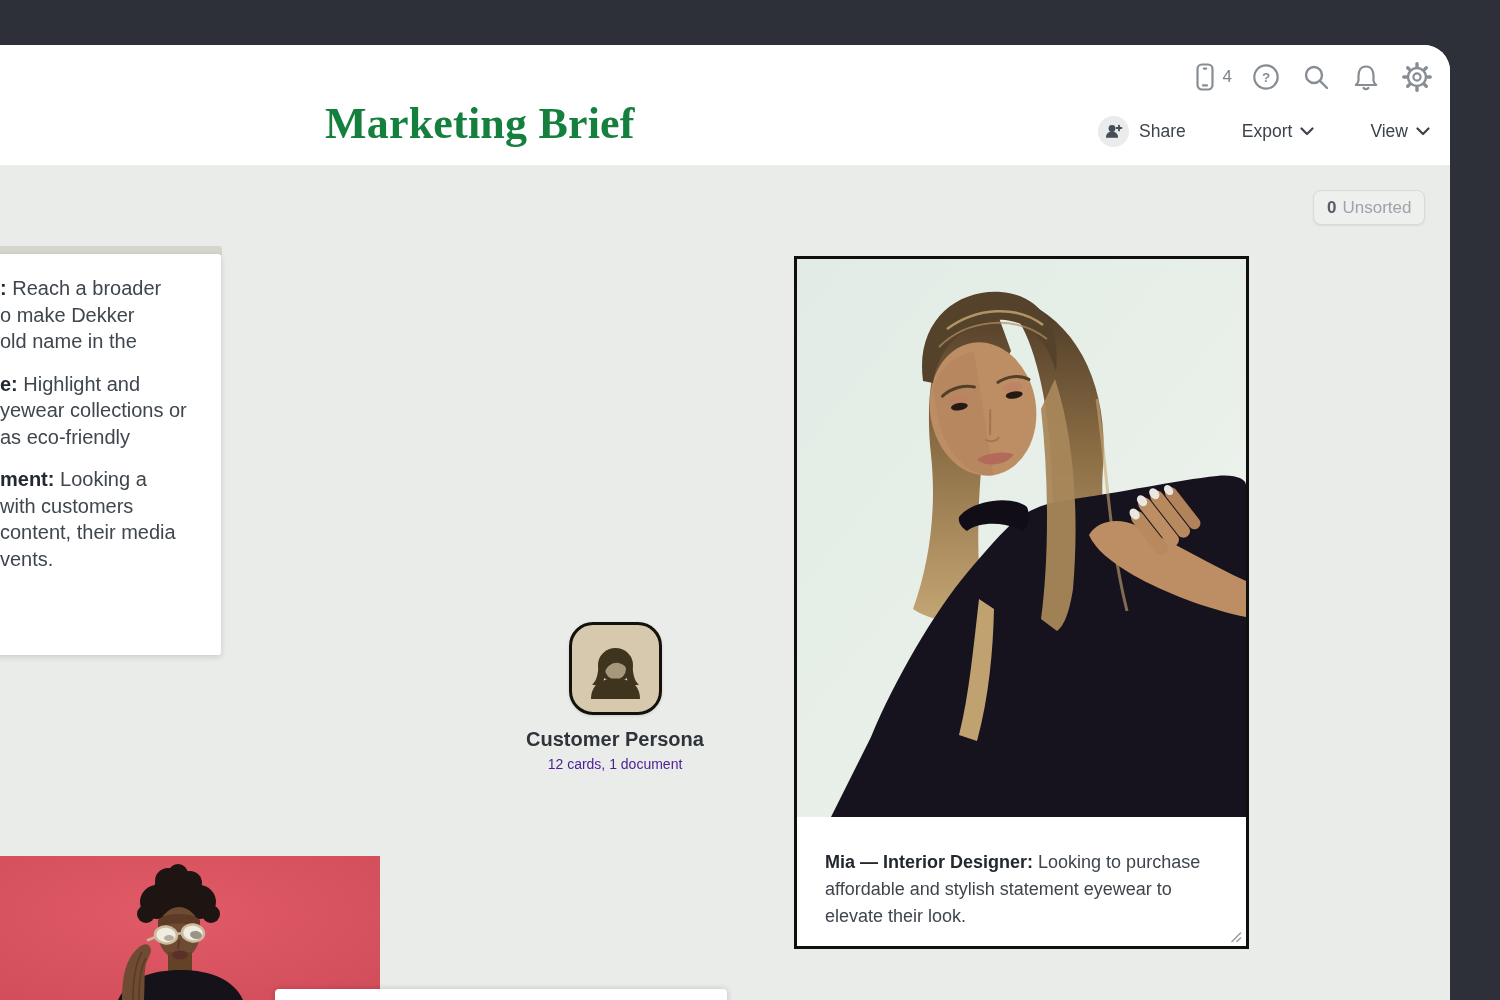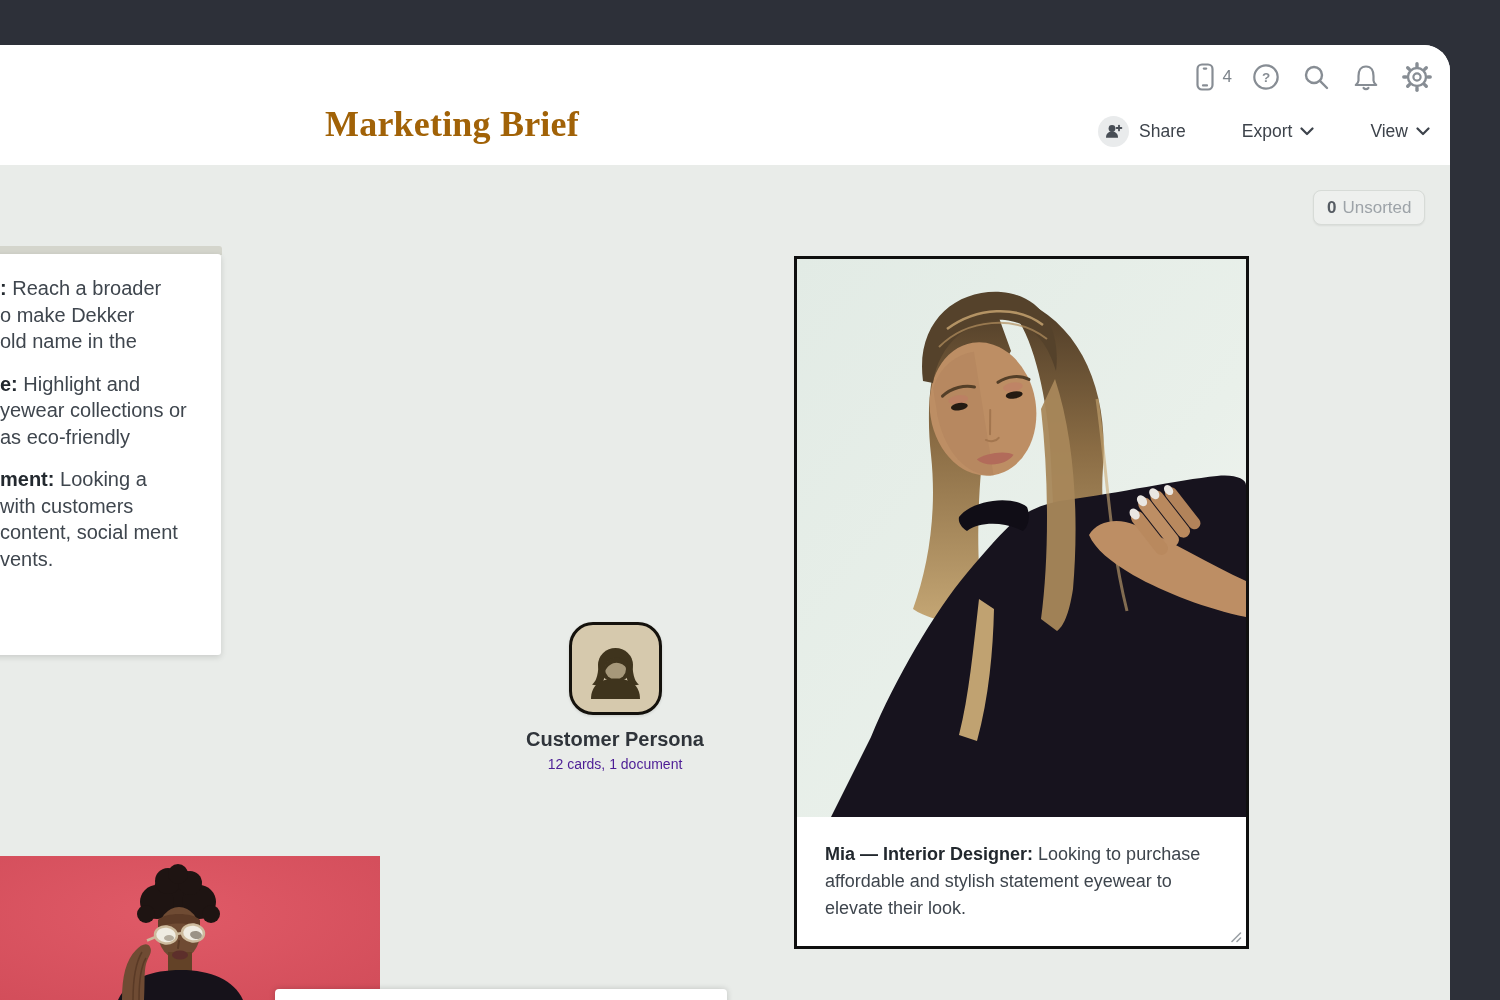--- a/index.html
+++ b/index.html
@@ -7,22 +7,22 @@
        background:var(--chrome-bg,#2d3039);}
   .stage{position:relative;width:1500px;height:1000px;}
 
   
   .app-window{position:absolute;left:0;top:45px;width:1450px;height:955px;
     background:#fff;border-radius:0 26px 0 0;overflow:hidden;}
 
   
   .app-header{position:relative;height:120px;background:#fff;border-bottom:1px solid #dbded9;}
   .doc-title{position:absolute;left:325px;top:60px;margin:0;
-    font-family:"Liberation Serif",serif;font-weight:700;font-size:36px;line-height:38px;
-    color:#a16207;letter-spacing:.2px;}
+    font-family:"Liberation Serif",serif;font-weight:700;font-size:44px;line-height:38px;
+    color:#15803d;letter-spacing:.2px;}
   .utility-row{position:absolute;right:16px;top:13px;height:38px;display:flex;align-items:center;gap:17px;}
   .util{display:inline-flex;align-items:center;justify-content:center;cursor:pointer;}
   .util svg{display:block;}
   .device-count{font-size:17px;color:#7d848b;margin-left:5px;}
   .action-row{position:absolute;right:20px;top:68px;height:36px;display:flex;align-items:center;gap:28px;
     font-size:17.5px;color:#3d434b;}
   .share-group{display:inline-flex;align-items:center;cursor:pointer;}
   .avatar{width:31px;height:31px;border-radius:50%;background:#e9ebec;display:inline-flex;
     align-items:center;justify-content:center;margin-right:10px;}
   .dd{display:inline-flex;align-items:center;cursor:pointer;margin-left:28px;}
@@ -54,21 +54,21 @@
     box-shadow:0 1px 3px rgba(0,0,0,.12);}
   .stack-icon svg{display:block;}
   .stack-title{margin-top:13px;font-size:20px;font-weight:700;color:#2f343a;}
   .stack-sub{margin-top:5px;font-size:14px;color:#4c1d95;}
 
   
   .persona-card{position:absolute;left:794px;top:91px;width:455px;height:693px;box-sizing:border-box;
     background:#fff;border:3px solid #0f0f0f;cursor:pointer;}
   .persona-photo{width:449px;height:558px;overflow:hidden;}
   .persona-photo svg{display:block;}
-  .persona-caption{padding:24px 38px 0 28px;font-size:18px;line-height:27px;color:#3e454d;}
+  .persona-caption{padding:32px 38px 0 28px;font-size:18px;line-height:27px;color:#3e454d;}
   .persona-caption b{color:#22282e;}
   .resize{position:absolute;right:4px;bottom:3px;}
   .resize svg{display:block;}
 
   
   .red-card{position:absolute;left:0;top:691px;width:380px;height:144px;overflow:hidden;cursor:pointer;}
   .red-card svg{display:block;}
 
   
   .bottom-card{position:absolute;left:275px;top:824px;width:452px;height:24px;background:#fff;
@@ -187,21 +187,21 @@
               <div class="gline"><span>old name in the</span></div>
             </div>
             <div class="gpar">
               <div class="gline"><b>e:</b><span> Highlight and</span></div>
               <div class="gline"><span>yewear collections or</span></div>
               <div class="gline"><span>as eco-friendly</span></div>
             </div>
             <div class="gpar">
               <div class="gline"><b>ment:</b><span> Looking a</span></div>
               <div class="gline"><span>with customers</span></div>
-              <div class="gline"><span>content, social ment</span></div>
+              <div class="gline"><span>content, their media</span></div>
               <div class="gline"><span>vents.</span></div>
             </div>
           </div>
       </div>
 
       <div class="persona-stack">
         <span class="stack-icon">
           <svg width="87" height="87" viewBox="0 0 87 87">
             <ellipse cx="43.5" cy="40" rx="17.5" ry="17" fill="#3f341d"></ellipse>
             <path d="M26.5,40 C26,52 23.5,57 20,59.5 C26,62 31.5,58.5 32.5,52 Z" fill="#3f341d"></path>

